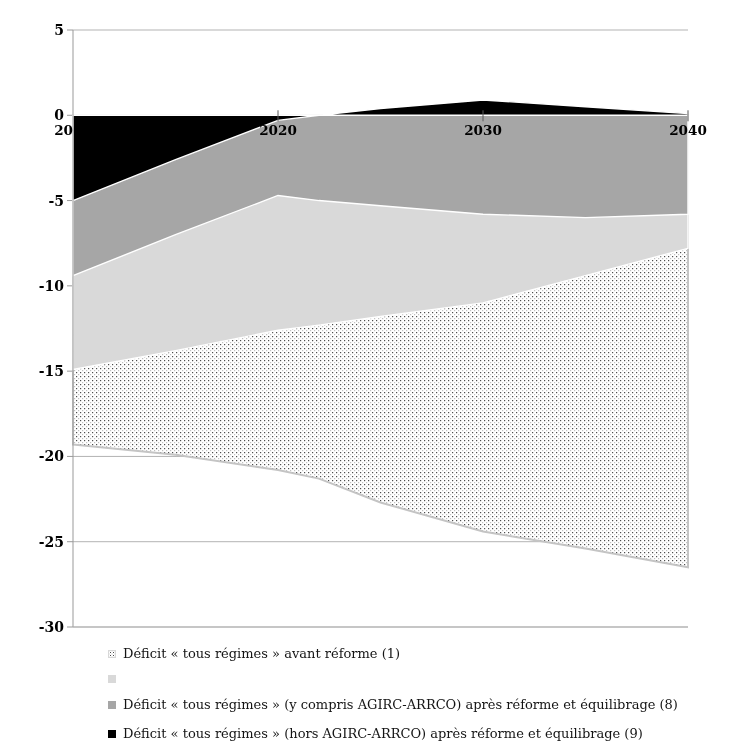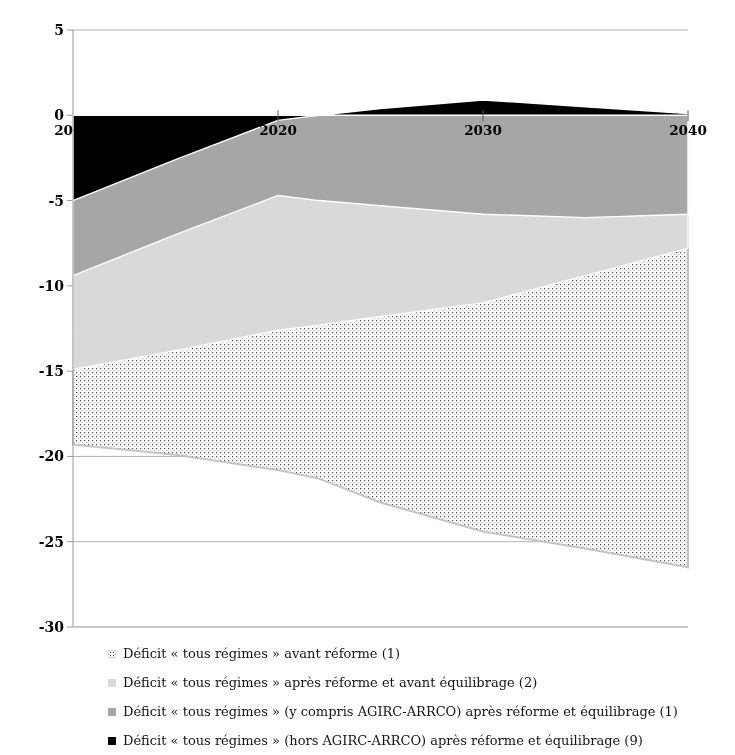--- a/index.html
+++ b/index.html
@@ -72,24 +72,23 @@
       <text x="483" y="135.28571428571428" text-anchor="middle" fill="#000000" font-size="13.5" font-weight="bold" font-family="&quot;DejaVu Serif&quot;,&quot;Liberation Serif&quot;,serif">2030</text>
       <text x="688" y="135.28571428571428" text-anchor="middle" fill="#000000" font-size="13.5" font-weight="bold" font-family="&quot;DejaVu Serif&quot;,&quot;Liberation Serif&quot;,serif">2040</text>
     </svg>
   <div id="legend">
       <div class="legend-row">
         <span class="legend-swatch dotted"></span>
         <span class="legend-label">Déficit « tous régimes » avant réforme (1)</span>
       </div>
       <div class="legend-row">
         <span class="legend-swatch" style="background: rgb(217, 217, 217);"></span>
-        <span class="legend-label">Déficit « tous régimes » après réforme et avant équilibrage (2)</span>
       </div>
       <div class="legend-row">
         <span class="legend-swatch" style="background: rgb(166, 166, 166);"></span>
-        <span class="legend-label">Déficit « tous régimes » (y compris AGIRC-ARRCO) après réforme et équilibrage (1)</span>
+        <span class="legend-label">Déficit « tous régimes » (y compris AGIRC-ARRCO) après réforme et équilibrage (8)</span>
       </div>
       <div class="legend-row">
         <span class="legend-swatch" style="background: rgb(0, 0, 0);"></span>
         <span class="legend-label">Déficit « tous régimes » (hors AGIRC-ARRCO) après réforme et équilibrage (9)</span>
       </div>
     </div>
 </div>
 
 </body></html>

